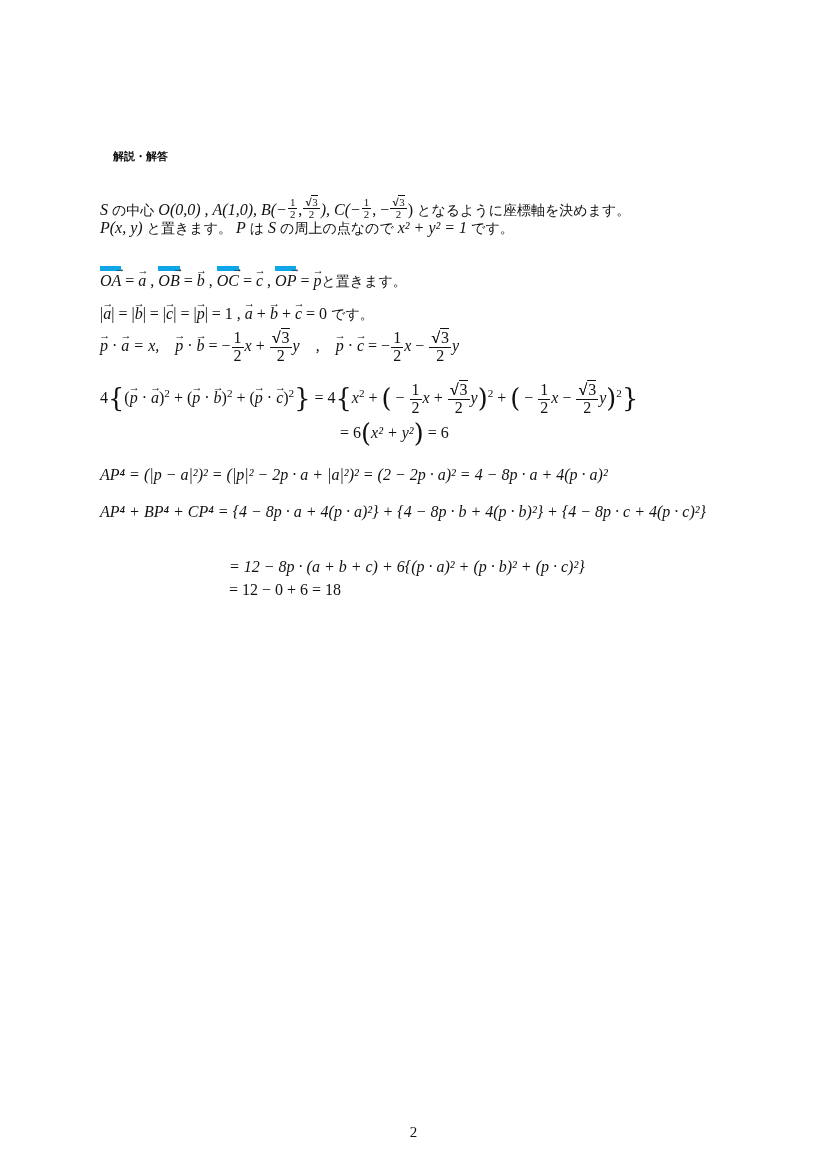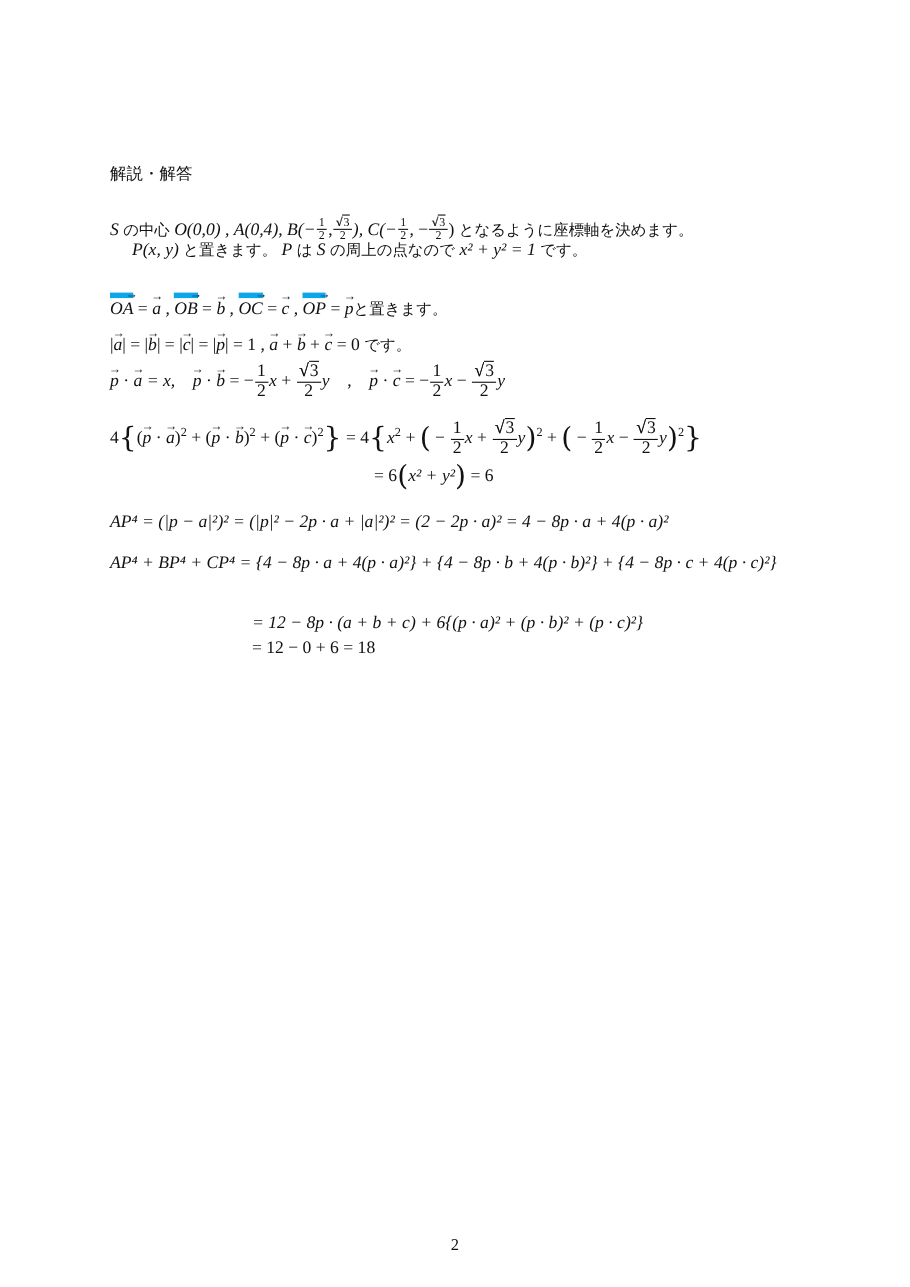--- a/index.html
+++ b/index.html
@@ -1,20 +1,20 @@
 <!DOCTYPE html>
 <html><head>
 <meta charset="utf-8">
 <style>
   html, body { margin: 0; padding: 0; background: #ffffff; }
   body { width: 827px; height: 1170px; position: relative; overflow: hidden;
          font-family: "DejaVu Serif", "Liberation Serif", serif; color: #111; font-size: 14.5px; }
   .page { position: absolute; left: 0; top: 0; width: 827px; height: 1170px; }
-  .heading { position: absolute; left: 100px; top: 149px; font-family: "DejaVu Sans", sans-serif;
-             font-weight: normal; font-size: 15px; }
+  .heading { position: absolute; left: 113px; top: 149px; font-family: "DejaVu Sans", sans-serif;
+             font-weight: bold; font-size: 11px; }
   .line { position: absolute; left: 100px; white-space: nowrap; font-family: "Liberation Serif", serif; font-size: 16px; }
   .jp { font-family: Liberation Serif, serif; font-size: 14px; }
   i, .mi { font-style: italic; }
   .vec { position: relative; display: inline-block; font-style: italic; }
   .vec::before { content: "\2192"; position: absolute; left: 50%; top: -0.72em; transform: translateX(-45%);
                  font-size: 0.7em; font-style: normal; }
   .ovec { position: relative; display: inline-block; font-style: italic; border-top: 5px solid #0ea5e9; padding-top: 1px; }
   .ovec::after { content: "\2192"; position: absolute; right: -4px; top: -0.78em; font-size: 0.7em; font-style: normal; }
   .frac { display: inline-block; vertical-align: middle; text-align: center; margin: 0 1px; }
   .frac > span { display: block; line-height: 1.05; }
@@ -30,25 +30,25 @@
 <body>
 
 <div class="page">
 
   <div class="heading">解説・解答</div>
 
   <div class="line" style="top:197px;">
     <i>S</i>
     <span class="jp">の中心</span>
     <i>O(0,0) ,</i>
-    <i>A(0,4), B(−</i><span class="frac small"><span class="num">1</span><span>2</span></span>,<span class="frac small"><span class="num">√<span class="sqrt">3</span></span><span>2</span></span><i>), C(−</i><span class="frac small"><span class="num">1</span><span>2</span></span>, −<span class="frac small"><span class="num">√<span class="sqrt">3</span></span><span>2</span></span>)
+    <i>A(1,0), B(−</i><span class="frac small"><span class="num">1</span><span>2</span></span>,<span class="frac small"><span class="num">√<span class="sqrt">3</span></span><span>2</span></span><i>), C(−</i><span class="frac small"><span class="num">1</span><span>2</span></span>, −<span class="frac small"><span class="num">√<span class="sqrt">3</span></span><span>2</span></span>)
     <span class="jp">となるように座標軸を決めます。</span>
   </div>
 
-  <div class="line" style="top:219px;margin-left:20px;">
+  <div class="line" style="top:219px;">
     <i>P(x, y)</i>
     <span class="jp">と置きます。</span>
     <i>P</i>
     <span class="jp">は</span>
     <i>S</i>
     <span class="jp">の周上の点なので</span>
     <i>x² + y² = 1</i>
     <span class="jp">です。</span>
   </div>
 

